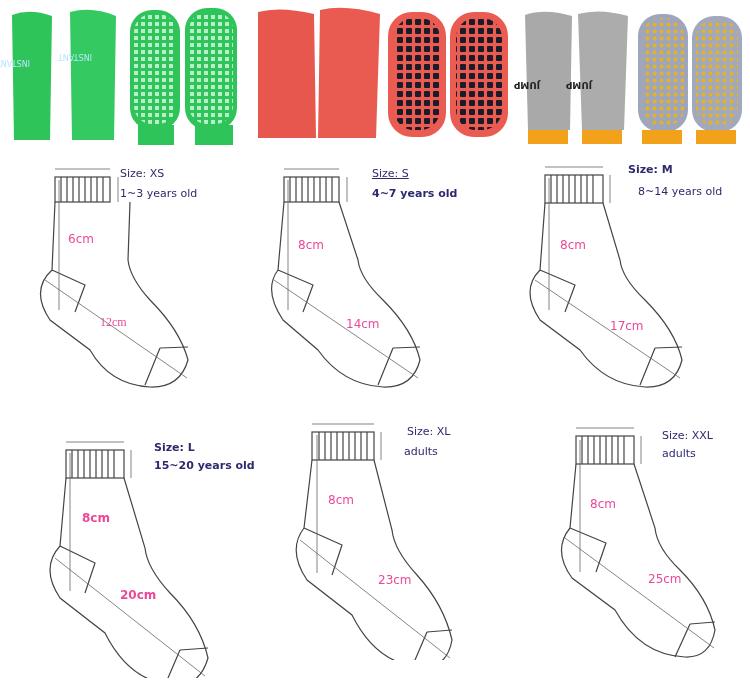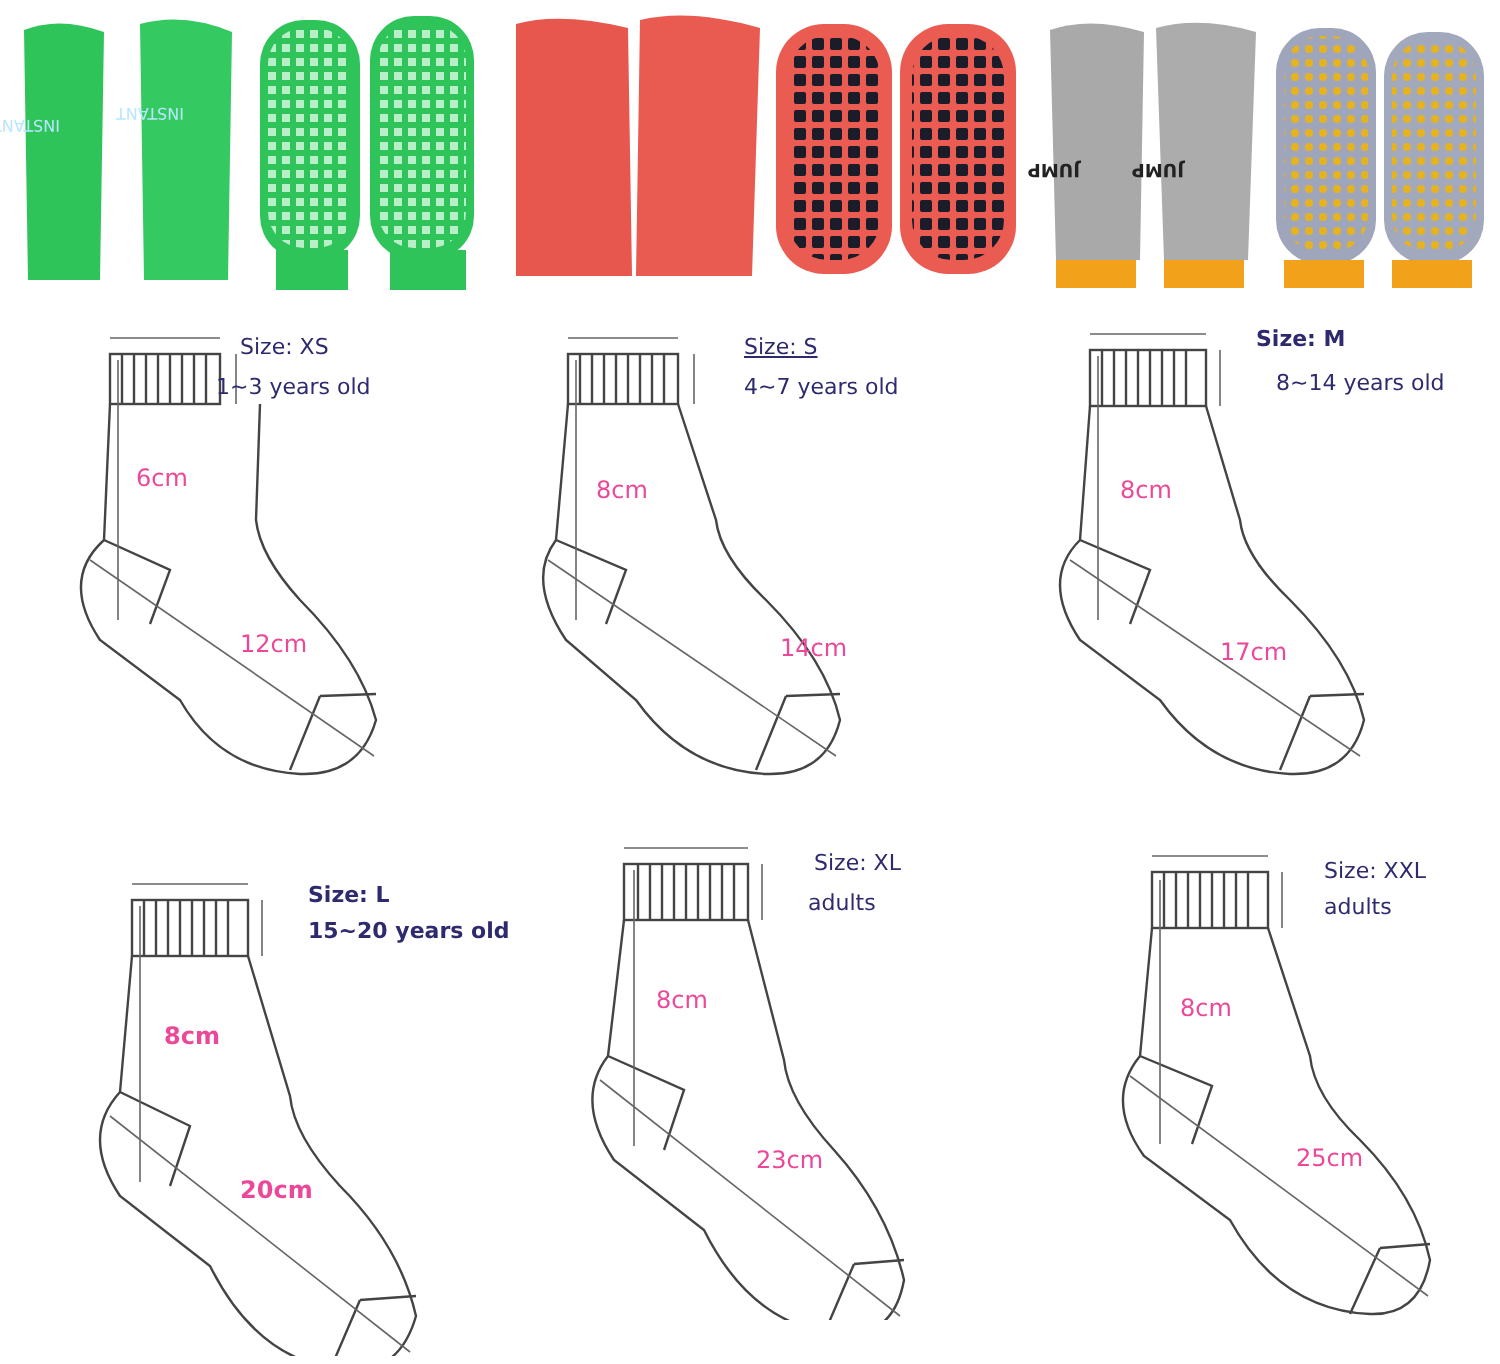--- a/index.html
+++ b/index.html
@@ -90,23 +90,23 @@
       <path d="M140,188 L168,187 M140,188 L125,225"></path>
     </g>
     <g stroke="#666" stroke-width="0.8" fill="none">
       <line x1="35" y1="9" x2="90" y2="9"></line>
         <line x1="98" y1="17" x2="98" y2="42"></line>
       <line x1="39" y1="20" x2="39" y2="150"></line>
         <line x1="25" y1="120" x2="167" y2="218"></line>
     </g>
   </svg>
   <span class="label" style="left:100px;top:4px;">Size: XS</span>
-  <span class="label" style="left:88px;top:24px;">1~3 years old</span>
+  <span class="label" style="left:100px;top:24px;">1~3 years old</span>
   <span class="meas" style="left:48px;top:72px;">6cm</span>
-  <span class="meas" style="left:100px;top:155px;">12cm</span>
+  <span class="meas" style="left:80px;top:155px;font-family:Liberation Serif, serif;">12cm</span>
 </div>
 
 <div class="chart" style="left:268px;top:160px;">
   <svg width="240" height="250">
     <g fill="none" stroke="#444" stroke-width="1.2">
       <rect x="16" y="17" width="55" height="25"></rect>
       <line x1="22" y1="17" x2="22" y2="42"></line>
         <line x1="28" y1="17" x2="28" y2="42"></line>
         <line x1="34" y1="17" x2="34" y2="42"></line>
         <line x1="40" y1="17" x2="40" y2="42"></line>
@@ -119,23 +119,23 @@
       <path d="M125,188 L152,187 M125,188 L110,225"></path>
     </g>
     <g stroke="#666" stroke-width="0.8" fill="none">
       <line x1="16" y1="9" x2="71" y2="9"></line>
         <line x1="79" y1="17" x2="79" y2="42"></line>
       <line x1="20" y1="20" x2="20" y2="150"></line>
         <line x1="6" y1="120" x2="150" y2="218"></line>
     </g>
   </svg>
   <span class="label" style="left:104px;top:4px;text-decoration:underline;">Size: S</span>
-  <span class="label" style="left:104px;top:24px;">4~7 years old</span>
+  <span class="label" style="left:104px;top:24px;font-weight:bold;">4~7 years old</span>
   <span class="meas" style="left:30px;top:78px;">8cm</span>
-  <span class="meas" style="left:78px;top:157px;margin-left:44px;">14cm</span>
+  <span class="meas" style="left:78px;top:157px;">14cm</span>
 </div>
 
 <div class="chart" style="left:510px;top:160px;">
   <svg width="240" height="250">
     <g fill="none" stroke="#444" stroke-width="1.2">
       <rect x="35" y="15" width="58" height="28"></rect>
       <line x1="41" y1="15" x2="41" y2="43"></line>
         <line x1="47" y1="15" x2="47" y2="43"></line>
         <line x1="53" y1="15" x2="53" y2="43"></line>
         <line x1="59" y1="15" x2="59" y2="43"></line>

